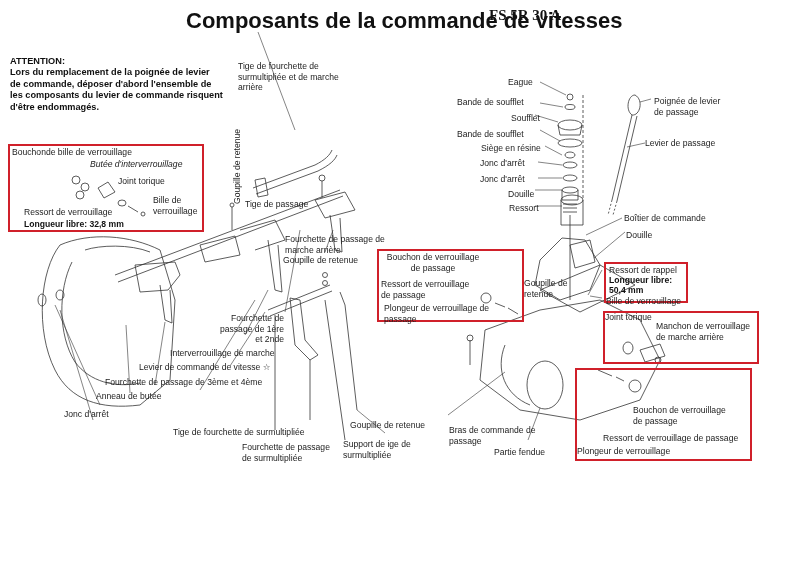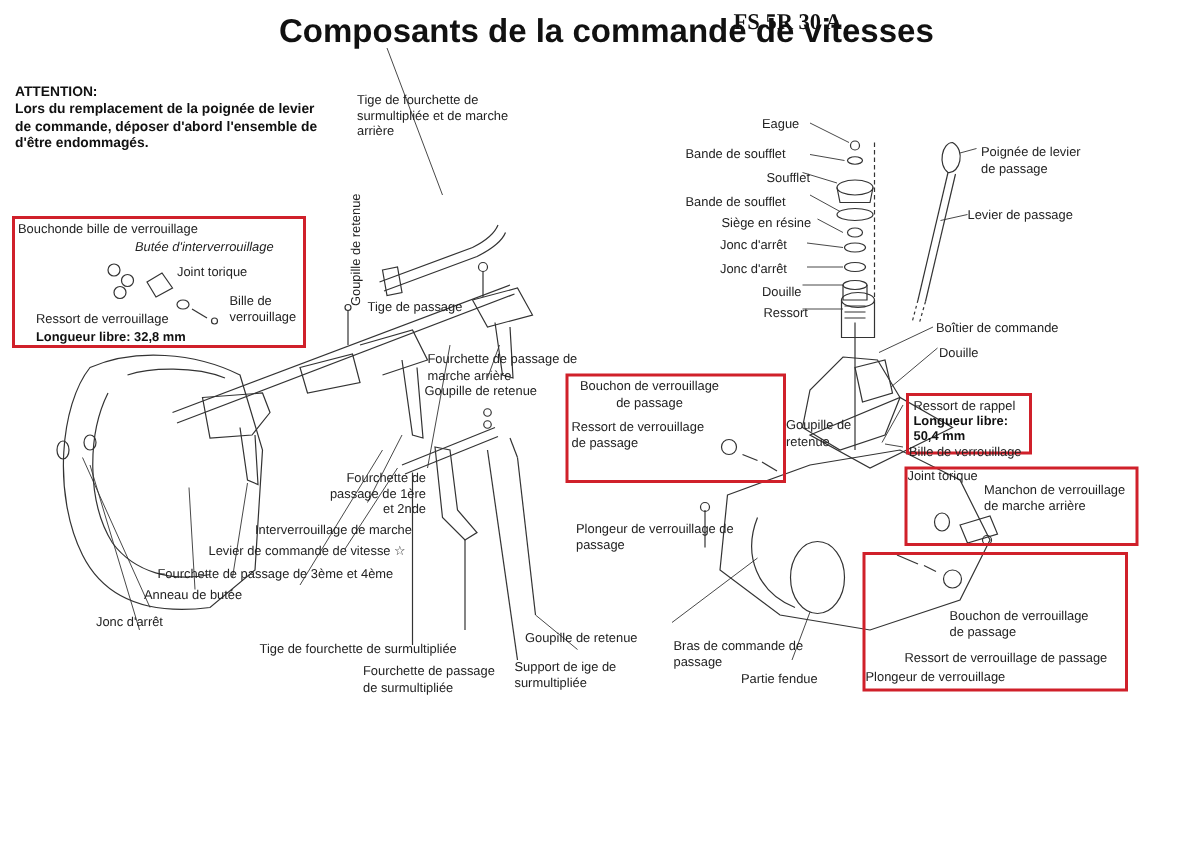--- a/index.html
+++ b/index.html
@@ -18,20 +18,21 @@
 </head>
 <body>
 
 <div class="title">Composants de la commande de vitesses</div>
 <div class="model">FS 5R 30 A</div>
 
 <div class="attention">
   <p>ATTENTION:</p>
   <p>Lors du remplacement de la poignée de levier</p>
   <p>de commande, déposer d'abord l'ensemble de</p>
+  <p>les composants du levier de commande risquent</p>
   <p>d'être endommagés.</p>
 </div>
 
 <svg class="drawing" width="800" height="563" viewBox="0 0 800 563" fill="none" stroke="#333" stroke-width="0.8">
 
   <g>
     <path d="M60 245 C40 270 35 330 55 370 C70 400 100 410 140 405 L170 380 L175 300 L160 250 C130 235 90 232 60 245 Z"></path>
     <path d="M72 262 C58 290 58 335 75 362 C90 382 115 388 140 383"></path>
     <path d="M85 250 C100 245 130 244 150 252"></path>
     <ellipse cx="42" cy="300" rx="4" ry="6"></ellipse>
@@ -177,21 +178,21 @@
 <span class="lbl bold" style="left:24px; top:219px;">Longueur libre:  32,8 mm</span>
 
 <span class="lbl ml" style="left:238px; top:61px; width:122px;">Tige de fourchette de surmultipliée et de marche arrière</span>
 <span class="vert" style="left:232px; top:204px;">Goupille de retenue</span>
 <span class="lbl" style="left:245px; top:199px;">Tige de passage</span>
 <span class="lbl ml" style="left:285px; top:234px; width:100px;">Fourchette de passage de marche arrière</span>
 <span class="lbl" style="left:283px; top:255px;">Goupille de retenue</span>
 
 <span class="lbl ml" style="left:383px; top:252px; width:100px; text-align:center;">Bouchon de verrouillage de passage</span>
 <span class="lbl ml" style="left:381px; top:279px; width:100px;">Ressort de verrouillage de passage</span>
-<span class="lbl ml" style="left:384px; top:303px; width:120px;margin-top:44px;">Plongeur de verrouillage de passage</span>
+<span class="lbl ml" style="left:384px; top:303px; width:120px;">Plongeur de verrouillage de passage</span>
 <span class="lbl ml" style="left:524px; top:278px; width:50px;">Goupille de retenue</span>
 
 <span class="lbl ml" style="left:216px; top:313px; width:68px; text-align:right;">Fourchette de passage de 1ère et 2nde</span>
 <span class="lbl" style="left:170px; top:348px;">Interverrouillage de marche</span>
 <span class="lbl" style="left:139px; top:362px;">Levier de commande de vitesse ☆</span>
 <span class="lbl" style="left:105px; top:377px;">Fourchette de passage de 3ème et 4ème</span>
 <span class="lbl" style="left:96px; top:391px;">Anneau de butée</span>
 <span class="lbl" style="left:64px; top:409px;">Jonc d'arrêt</span>
 
 <span class="lbl" style="left:173px; top:427px;">Tige de fourchette de surmultipliée</span>

